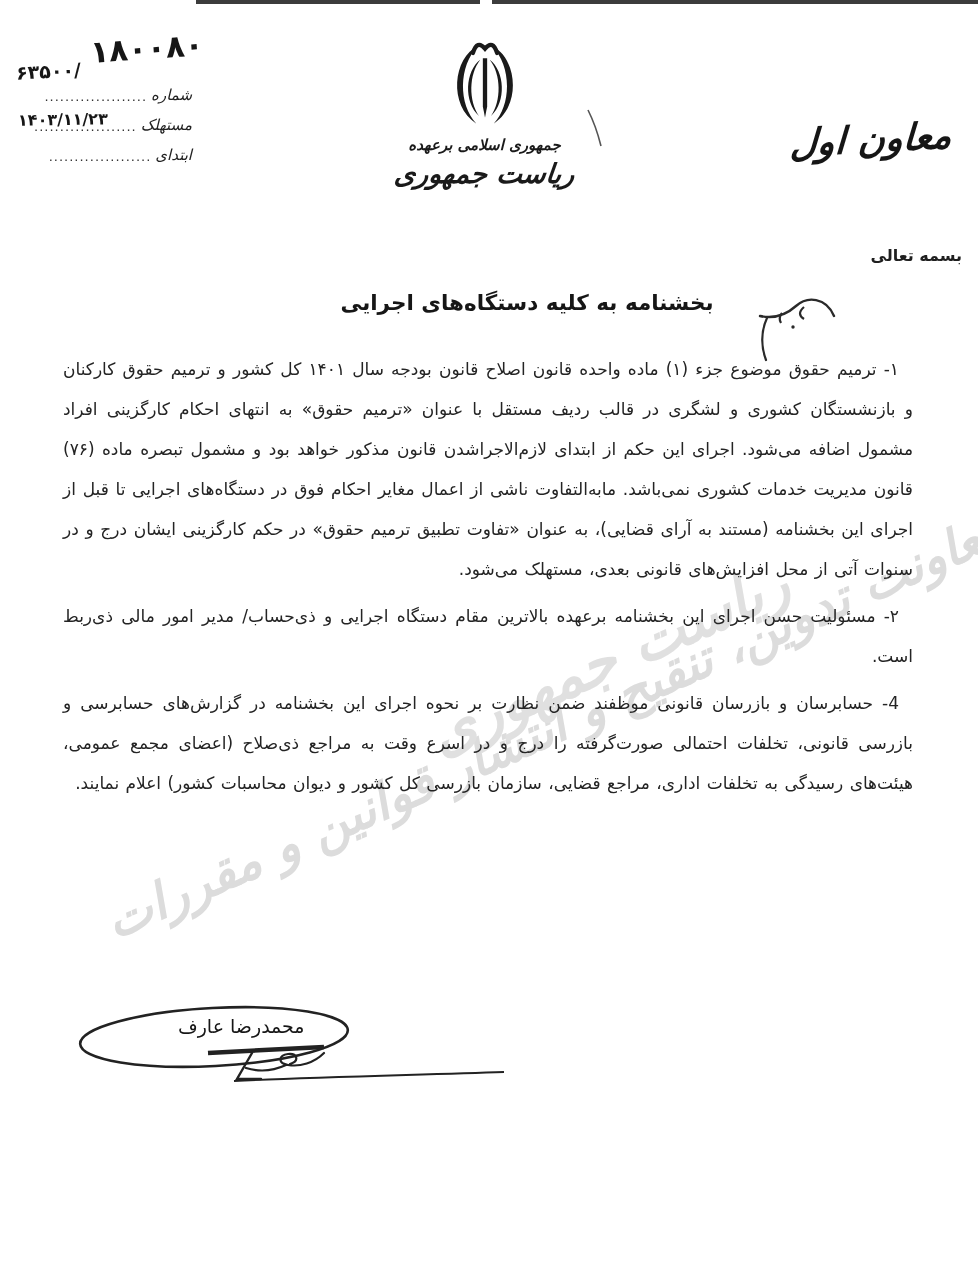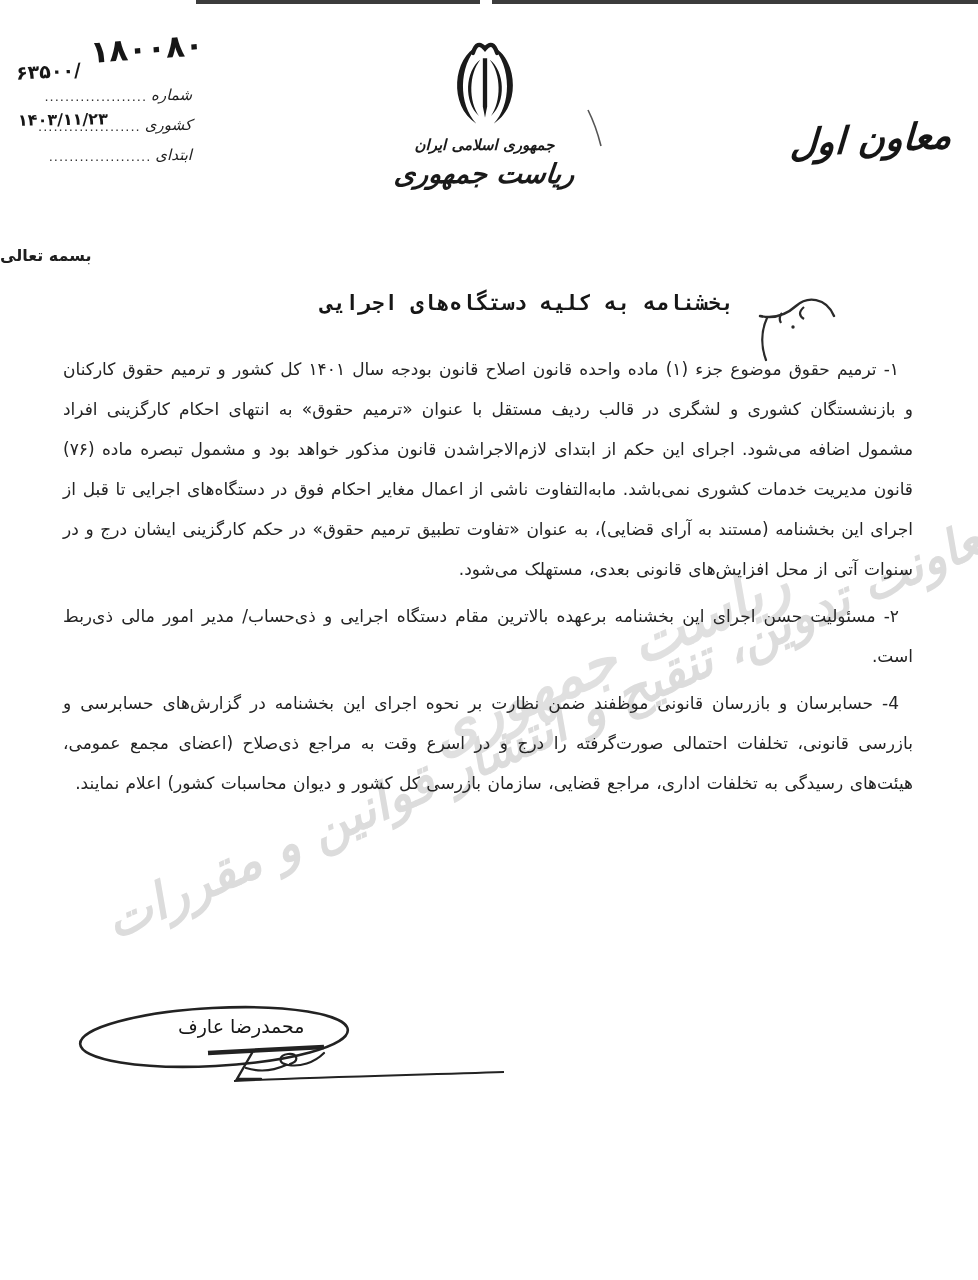--- a/index.html
+++ b/index.html
@@ -33,24 +33,24 @@
   .org2{font-size:27px;font-weight:bold;font-style:italic;margin-top:4px;
     transform:skewX(-6deg);color:#1a1a1a;}
 
   
   .office-title{position:absolute;top:118px;right:26px;font-size:37px;font-weight:bold;
     font-style:italic;transform:rotate(-3deg) skewX(-6deg);color:#161616;z-index:2;white-space:nowrap;}
 
   .artifact-mark{position:absolute;top:106px;left:584px;z-index:1;}
 
   
-  .invocation{position:absolute;top:246px;left:0;right:16px;text-align:left;
+  .invocation{position:absolute;top:246px;left:0;right:16px;text-align:right;
     font-size:16px;font-weight:bold;z-index:2;}
   .subject{position:absolute;top:290px;left:0;right:0;text-align:center;
-    padding-left:76px;font-size:21.5px;font-weight:bold;z-index:2;color:#161616;font-family:Liberation Mono, monospace;}
+    padding-left:76px;font-size:21.5px;font-weight:bold;z-index:2;color:#161616;}
   .paraph{position:absolute;top:286px;left:746px;z-index:2;}
 
   
   .body-text{position:absolute;top:349px;right:65px;left:63px;z-index:2;}
   .body-text p{
     margin:0 0 7px 0;font-size:17px;line-height:40px;text-align:justify;
     text-indent:14px;color:#242424;word-spacing:1px;
   }
 
   
@@ -78,42 +78,42 @@
 
   <div class="ref-block">
     <div class="ref-main">۱۸۰۰۸۰</div>
     <div class="ref-secondary">۶۳۵۰۰/</div>
 
     <div class="hrow r1">
       <span class="lbl">شماره</span>
       <span class="dots">....................</span>
     </div>
     <div class="hrow r2">
-      <span class="lbl">کشوری</span>
+      <span class="lbl">مستهلک</span>
       <span class="dots">....................</span>
     </div>
     <div class="date-hand">۱۴۰۳/۱۱/۲۳</div>
     <div class="hrow r3">
       <span class="lbl">ابتدای</span>
       <span class="dots">....................</span>
     </div>
   </div>
 
   <div class="org-block">
     <svg class="emblem" width="104" height="100" viewBox="0 0 120 116">
       <g fill="#1a1a1a" stroke="none">
         <path d="M57.5,28 h5 v56 l-2.5,13 l-2.5,-13 Z"></path>
         <path d="M52,14 C23,27 17,83 50,104 C29,82 29,37 52,14 Z"></path>
         <path d="M54.5,30 C37,43 35,79 53,95 C41,78 41,47 54.5,30 Z"></path>
         <path d="M68,14 C97,27 103,83 70,104 C91,82 91,37 68,14 Z"></path>
         <path d="M65.5,30 C83,43 85,79 67,95 C79,78 79,47 65.5,30 Z"></path>
       </g>
       <path d="M46,22 q5,-16 14,-5 q9,-11 14,5" fill="none" stroke="#1a1a1a" stroke-width="5" stroke-linecap="round"></path>
     </svg>
-    <div class="org1">جمهوری اسلامی ایران</div>
+    <div class="org1">جمهوری اسلامی برعهده</div>
     <div class="org2">ریاست جمهوری</div>
   </div>
 
   <svg class="artifact-mark" width="22" height="44">
     <path d="M4,4 C10,16 14,28 17,40" stroke="#555" stroke-width="1.6" fill="none"></path>
   </svg>
 
   <div class="office-title">معاون اول</div>
 
   <div class="invocation">بسمه تعالی</div>

